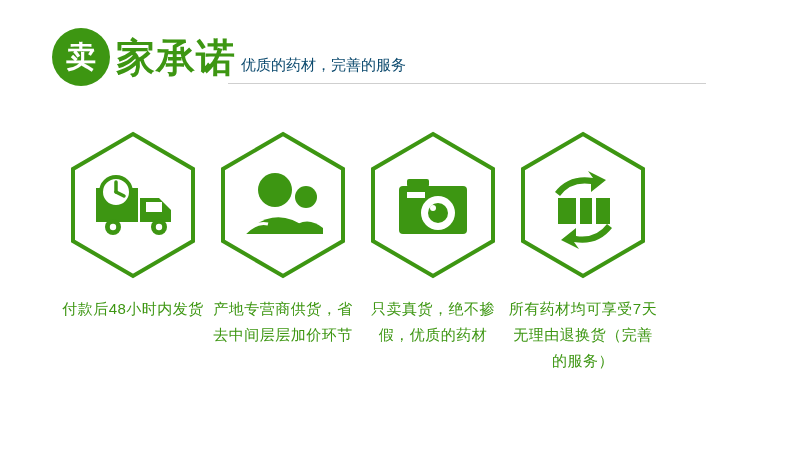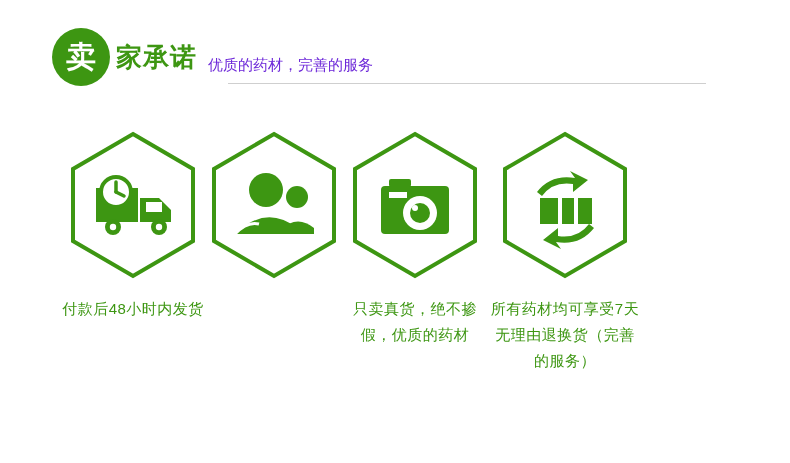--- a/index.html
+++ b/index.html
@@ -39,29 +39,29 @@
     font-weight: bold;
     display: flex;
     align-items: center;
     justify-content: center;
     flex: 0 0 auto;
     letter-spacing: 0;
   }
   .head-main {
     margin-left: 6px;
     color: #3d9612;
-    font-size: 26px;
+    font-size: 39px;
     font-weight: bold;
     letter-spacing: 1px;
     line-height: 1;
     white-space: nowrap;
   }
   .head-sub {
-    margin-left: 11px;
-    color: #6d28d9;
+    margin-left: 5px;
+    color: #0c4a6e;
     font-size: 15px;
     line-height: 1;
     white-space: nowrap;
     padding-bottom: 2px;
     align-self: flex-end;
     margin-bottom: 12px;
   }
   .head-rule {
     position: absolute;
     left: 228px;
@@ -148,20 +148,21 @@
           <polygon points="66,4 126,39 126,111 66,146 6,111 6,39" fill="none" stroke="#3d9612" stroke-width="4"></polygon>
 
           <circle cx="89" cy="67" r="11" fill="#3d9612"></circle>
           <path d="M72 100 q17 -16 34 -2 l0 6 l-34 0 Z" fill="#3d9612"></path>
 
           <circle cx="58" cy="60" r="17" fill="#3d9612"></circle>
           <path d="M27 104 q31 -30 62 -6 l0 6 l-62 0 Z" fill="#3d9612"></path>
           <path d="M27 104 q12 -13 24 -10" fill="none" stroke="#ffffff" stroke-width="3"></path>
         </svg>
       </div>
+      <div class="caption">产地专营商供货，省去中间层层加价环节</div>
     </div>
 
     <div class="item">
       <div class="hexwrap">
         <svg width="132" height="150" viewBox="0 0 132 150" xmlns="http://www.w3.org/2000/svg">
           <polygon points="66,4 126,39 126,111 66,146 6,111 6,39" fill="none" stroke="#3d9612" stroke-width="4"></polygon>
           <rect x="32" y="56" width="68" height="48" rx="4" fill="#3d9612"></rect>
           <rect x="40" y="49" width="22" height="8" rx="2" fill="#3d9612"></rect>
           <rect x="40" y="62" width="18" height="6" fill="#ffffff"></rect>
           <circle cx="71" cy="83" r="17" fill="#ffffff"></circle>

